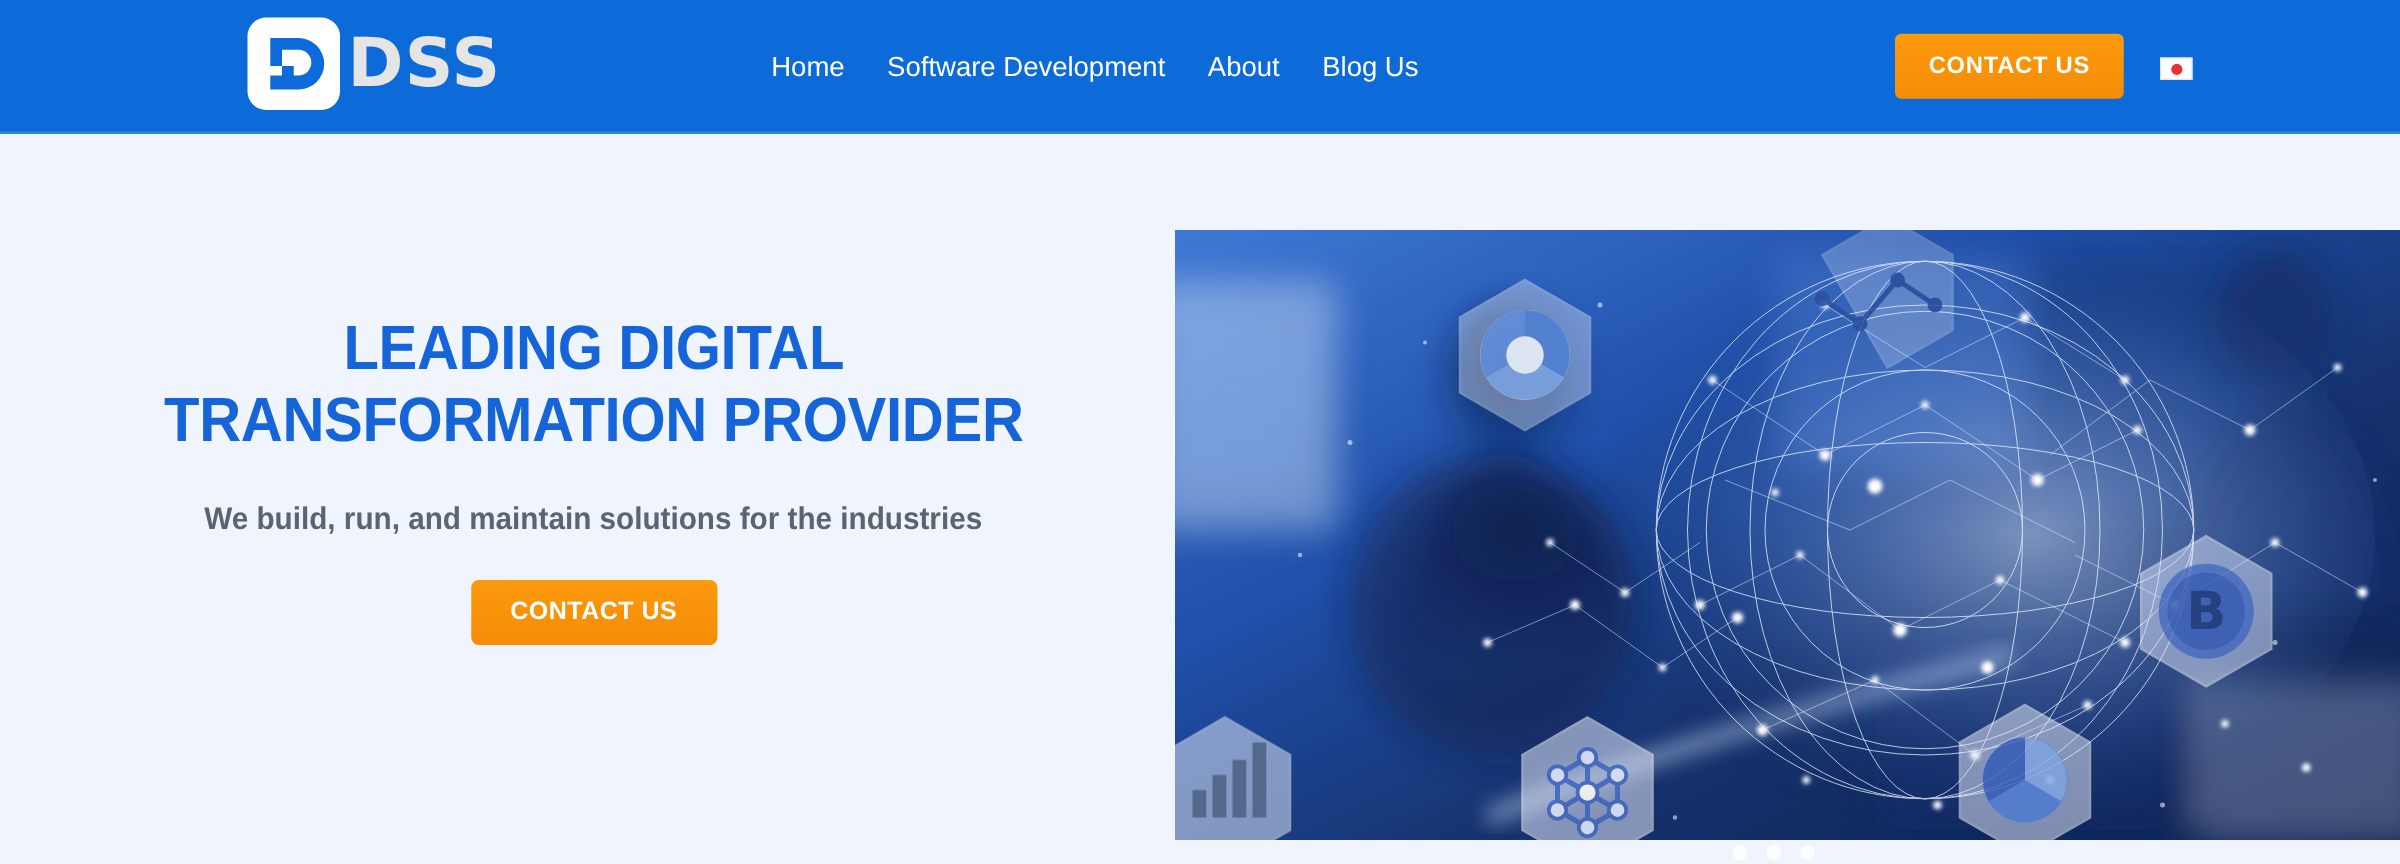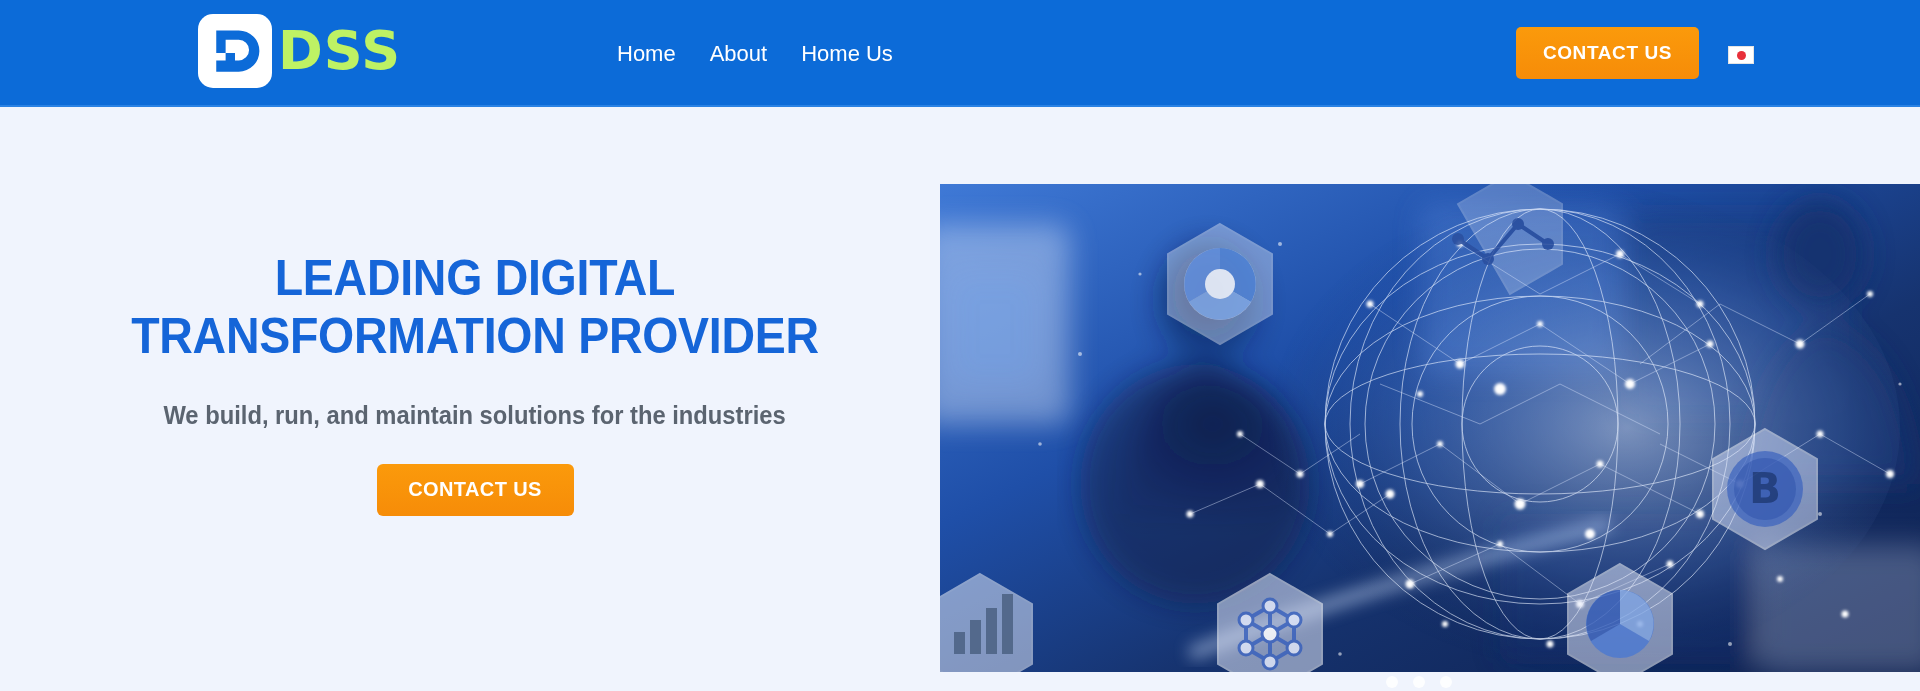--- a/index.html
+++ b/index.html
@@ -23,21 +23,21 @@
     position:absolute; left:198px; top:14px;
     display:flex; align-items:center; gap:6px;
   }
   .logo-mark{
     width:74px; height:74px; border-radius:15px;
     background:#ffffff; position:relative;
     display:flex; align-items:center; justify-content:center;
   }
   .logo-mark svg{ display:block; }
   .logo-word{
-    color:#bef264; font-size:54px; font-weight:bold;
+    color:#e5e5e5; font-size:54px; font-weight:bold;
     letter-spacing:1px; line-height:1; font-family:"DejaVu Sans", sans-serif;
   }
 
   .nav{
     position:absolute; left:600px; top:0; height:107px;
     display:flex; gap:0;
   }
   .nav-item{
     color:#ffffff; font-size:22px; font-weight:400;
     padding:0 17px; line-height:107px; white-space:nowrap;
@@ -123,22 +123,23 @@
       <svg viewBox="0 0 64 64" width="60" height="60" aria-hidden="true">
         <path d="M12 10 H36 a20 20 0 0 1 0 44 H12 V42 h10 v-8 h-10 z
                  M22 20 v14 h10 v8 h4 a10 10 0 0 0 0 -22 z" fill="#0c6bd8"></path>
       </svg>
     </div>
     <div class="logo-word">DSS</div>
   </div>
 
   <nav class="nav">
     <a class="nav-item">Home</a>
+    <a class="nav-item">Software Development</a>
     <a class="nav-item">About</a>
-    <a class="nav-item">Home Us</a>
+    <a class="nav-item">Blog Us</a>
   </nav>
 
   <button class="nav-cta">CONTACT US</button>
 
   <div class="flag">
     <div class="flag-dot"></div>
   </div>
 </div>
 
 <div class="hero-left">

